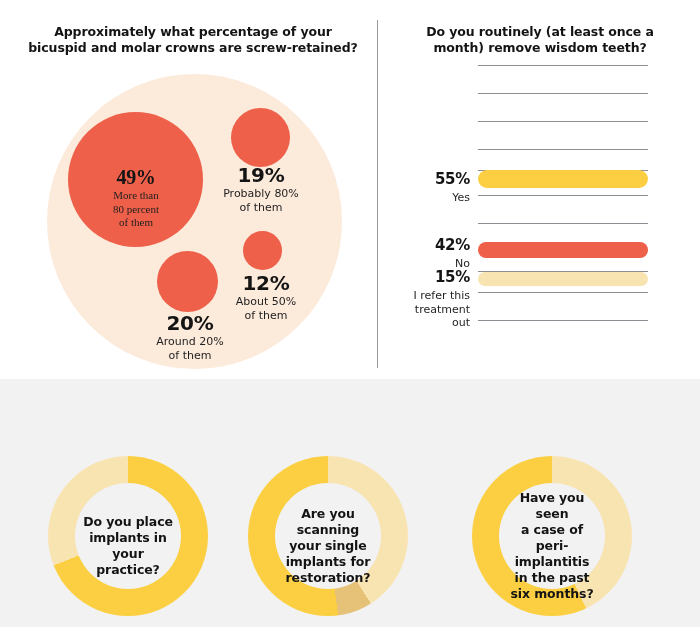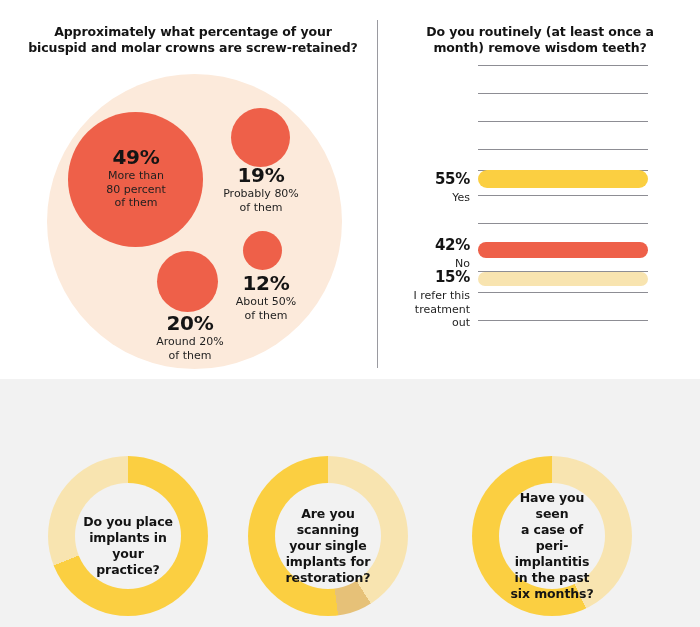--- a/index.html
+++ b/index.html
@@ -147,21 +147,21 @@
   <div class="q-title" id="title-left">Approximately what percentage of your bicuspid and molar crowns are screw-retained?</div>
 
   <div>
     <div class="bubble-bg" style="left:47px; top:74px; width:295px; height:295px;"></div>
 
     <div class="bubble" style="left:68px; top:112px; width:135px; height:135px;"></div>
     <div class="bubble" style="left:231px; top:108px; width:59px; height:59px;"></div>
     <div class="bubble" style="left:243px; top:231px; width:39px; height:39px;"></div>
     <div class="bubble" style="left:157px; top:251px; width:61px; height:61px;"></div>
 
-    <div class="bubble-label" style="left:81px; top:146px; width:110px;">
+    <div class="bubble-label" style="left:81px; top:166px; width:110px;font-family:Liberation Serif, serif;">
       <span class="pct">49%</span>
       <span class="desc" style="white-space:pre-line">More than
 80 percent
 of them</span>
     </div>
 
     <div class="bubble-label" style="left:207px; top:164px; width:108px;">
       <span class="pct">19%</span>
       <span class="desc" style="white-space:pre-line">Probably 80%
 of them</span>

